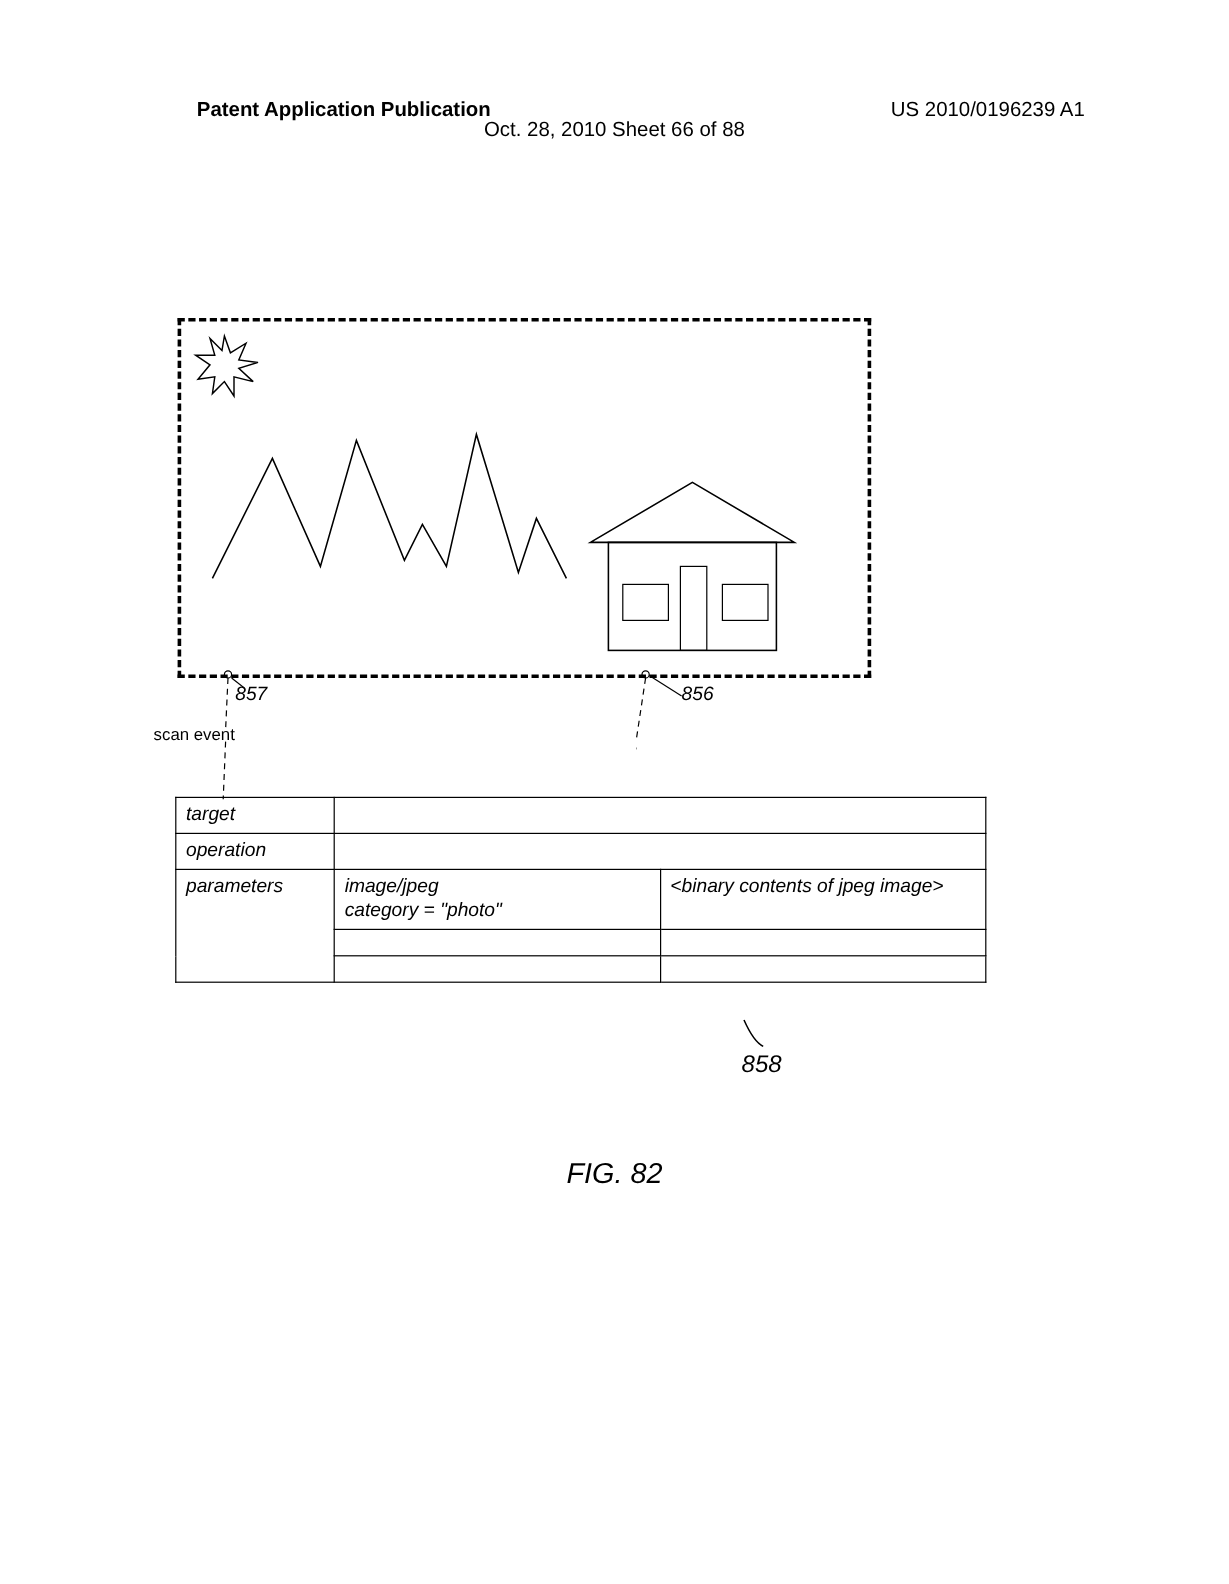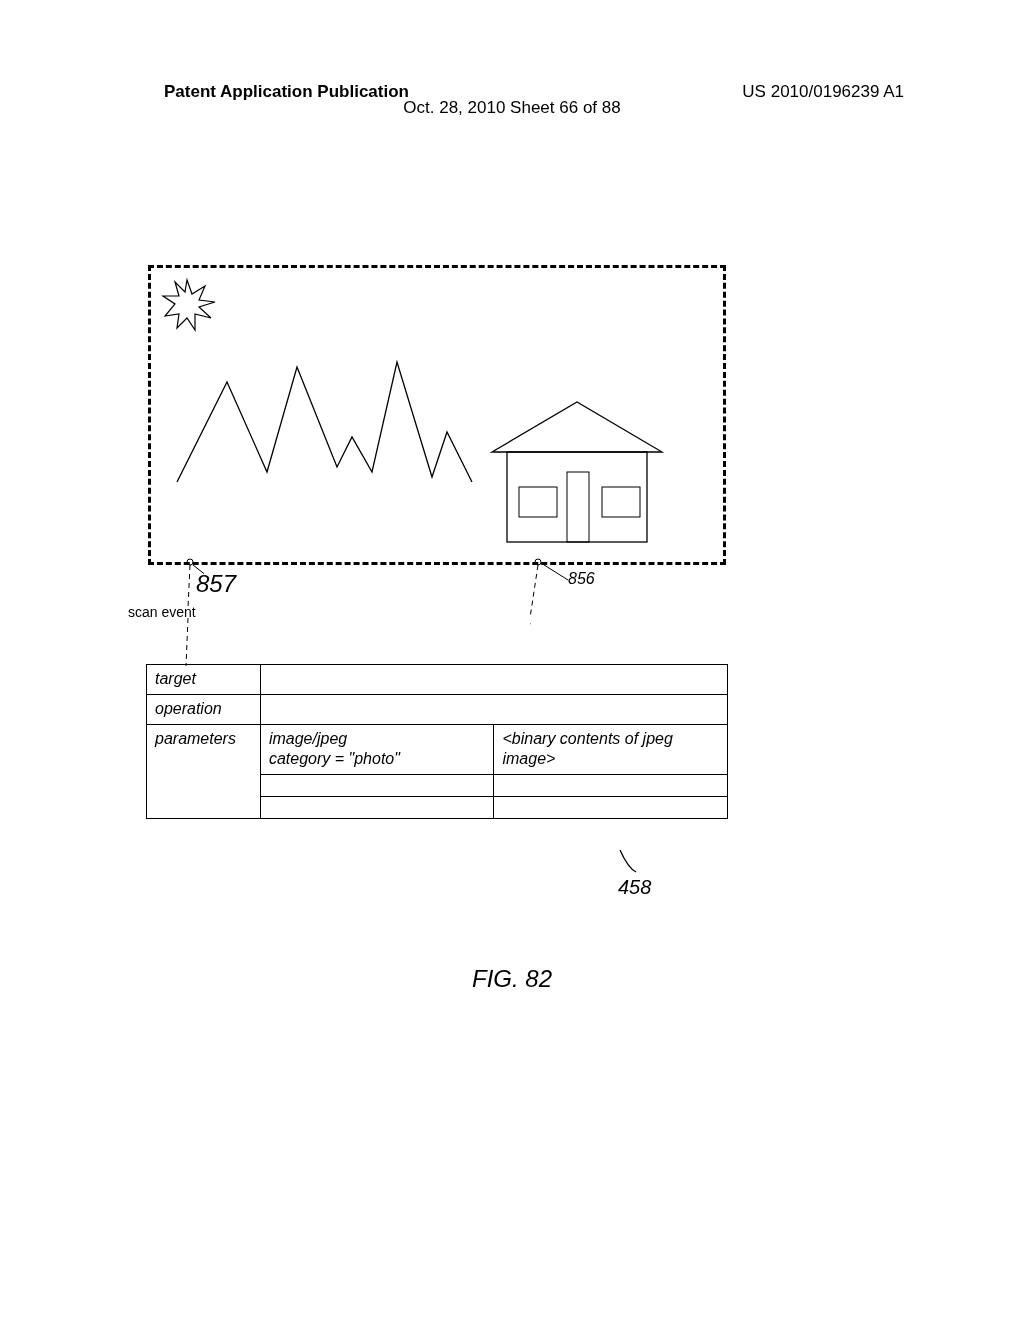--- a/index.html
+++ b/index.html
@@ -44,21 +44,21 @@
   .scene-svg {
     width: 100%;
     height: 100%;
   }
 
   .callout-857 {
     position: absolute;
     top: 570px;
     left: 196px;
     font-style: italic;
-    font-size: 24px;
+    font-size: 16px;
   }
   .callout-856 {
     position: absolute;
     top: 570px;
     left: 568px;
     font-style: italic;
     font-size: 16px;
   }
   .callout-858 {
     position: absolute;
@@ -93,21 +93,21 @@
     left: 616px;
     width: 40px;
     height: 30px;
   }
 
   .data-table {
     position: absolute;
     top: 664px;
     left: 146px;
     border-collapse: collapse;
-    width: 582px;
+    width: 676px;
   }
   .data-table td {
     border: 1px solid #000;
     padding: 4px 8px;
     font-size: 16px;
     font-style: italic;
     vertical-align: top;
     height: 26px;
     line-height: 1.3;
   }
@@ -200,15 +200,15 @@
   <tr>
     <td class="col2 short"></td>
     <td class="col3 short"></td>
   </tr>
 </tbody>
   </table>
 
 <svg class="leader-858" viewBox="0 0 40 30">
   <path d="M 4 2 Q 12 20 20 24" fill="none" stroke="#000" stroke-width="1.3"></path>
 </svg>
-<div class="callout-858">458</div>
+<div class="callout-858">858</div>
 
 <div class="fig-caption">FIG. 82</div>
 
 </body></html>

